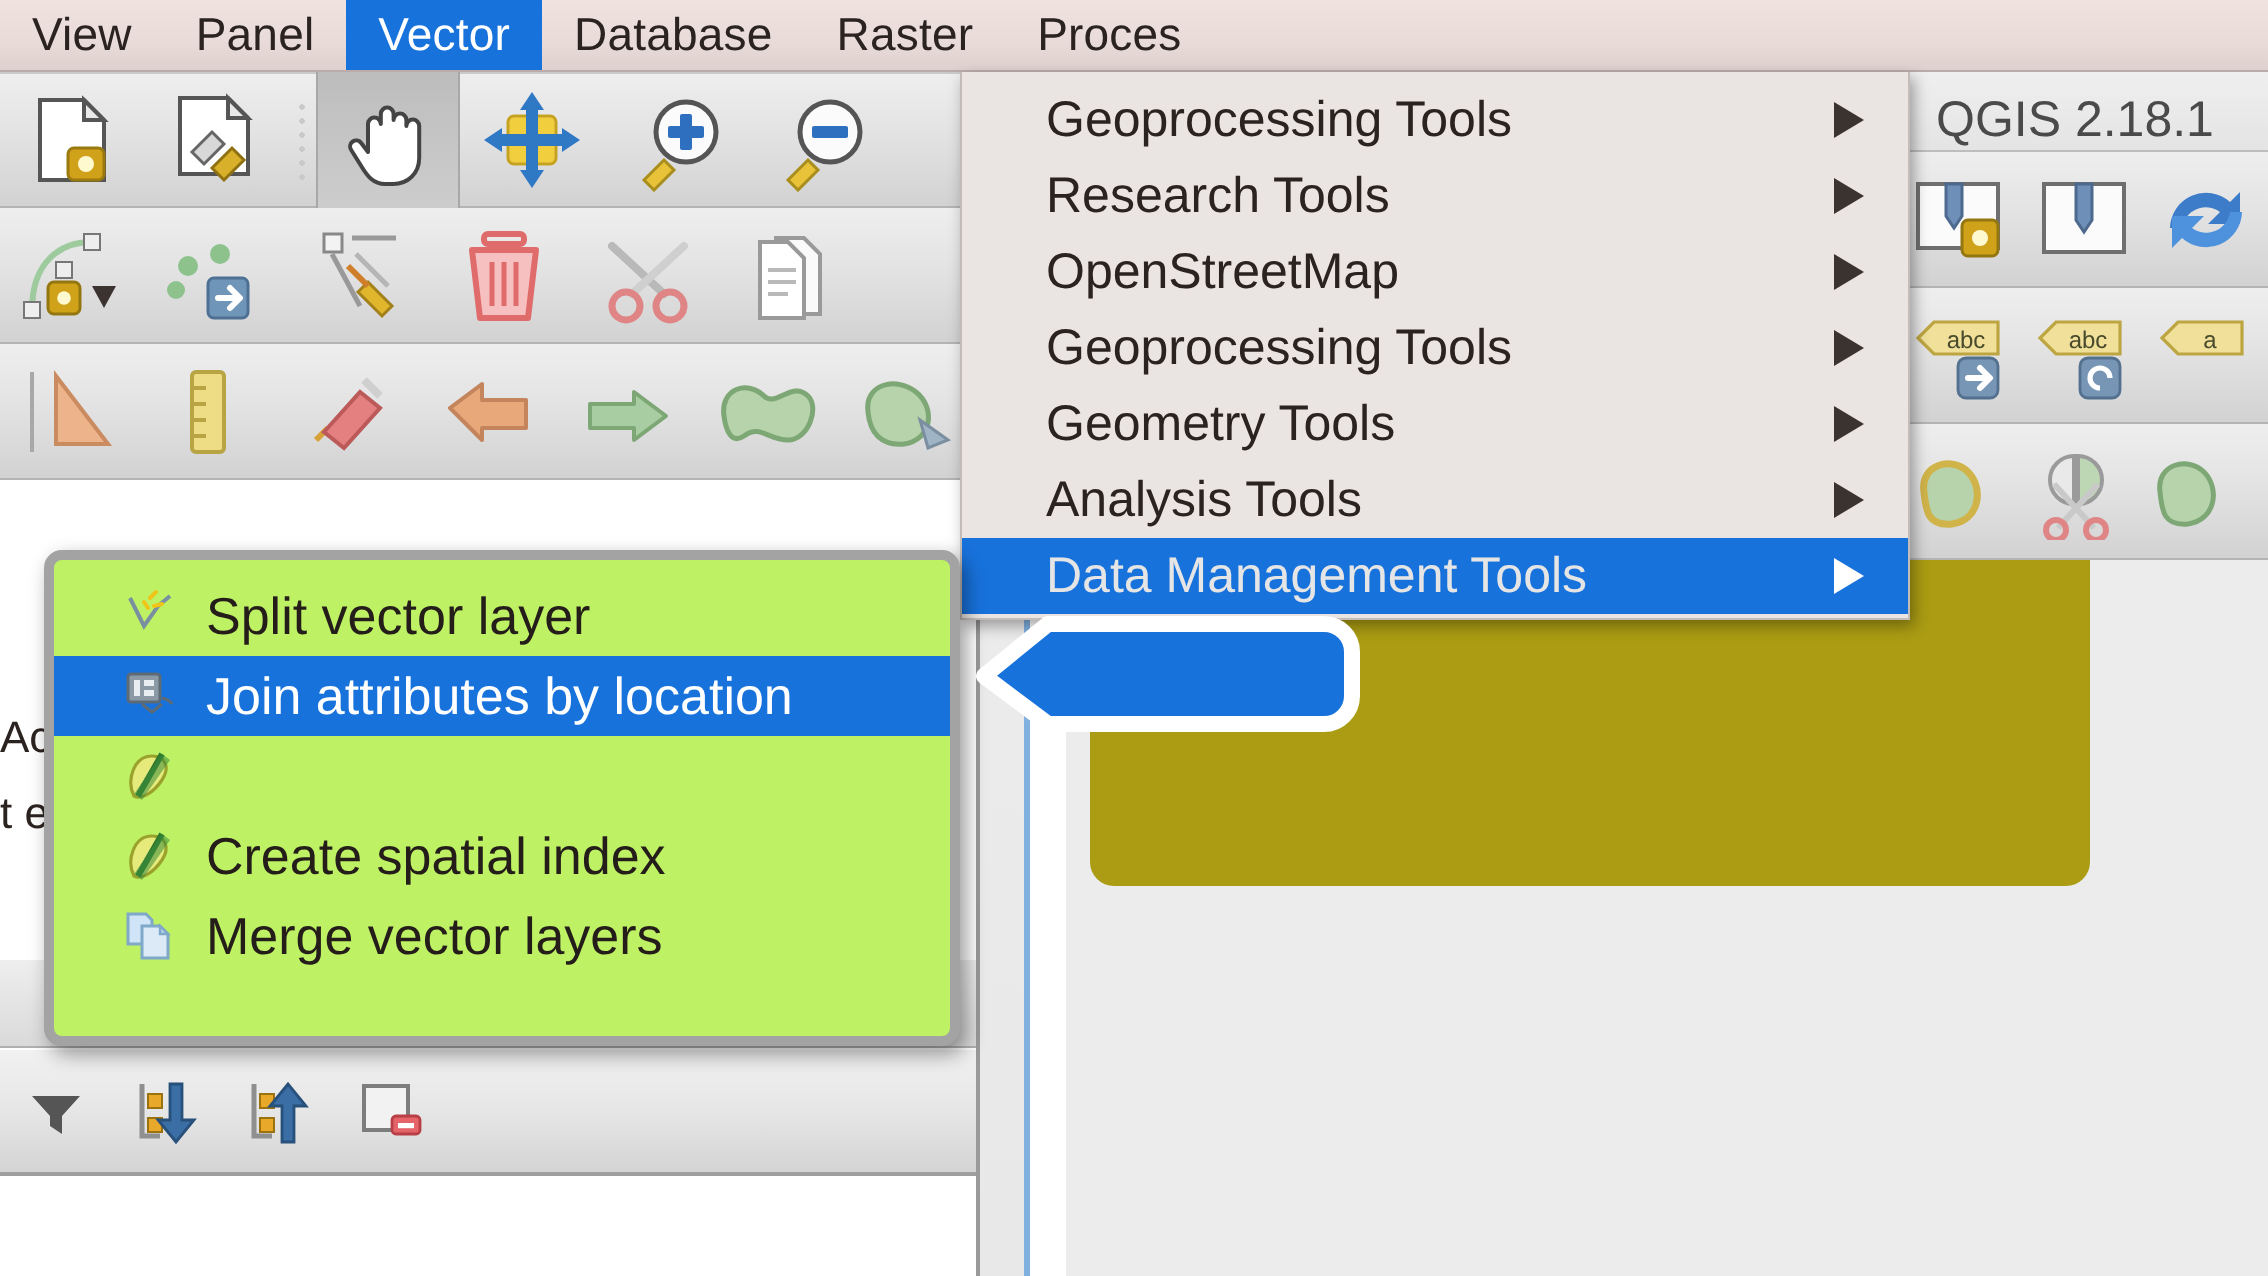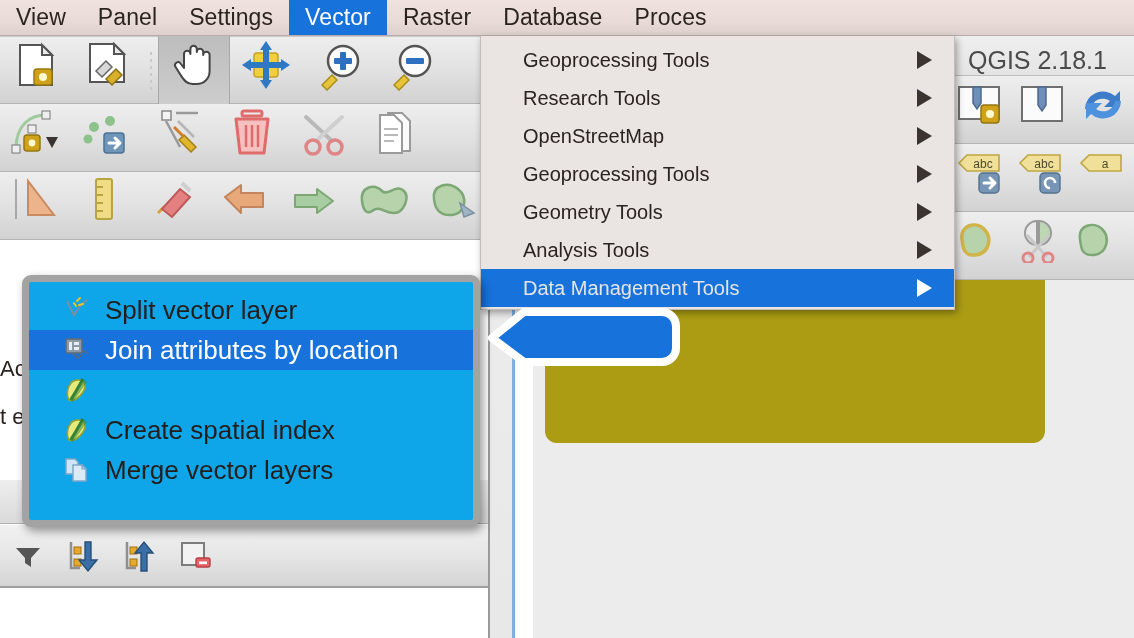--- a/index.html
+++ b/index.html
@@ -42,21 +42,21 @@
   }
   .tbrow {
     position: relative; height: 68px; width: 100%;
     background: linear-gradient(to bottom, #eeeeee 0%, #e3e3e3 45%, #d2d2d2 100%);
     border-bottom: 1px solid #b4b4b4;
     display: flex; align-items: center;
   }
   .tbrow.first { border-top: 1px solid #c9c9c9; }
   .tbtn {
     width: 72px; height: 62px;
-    display: flex; justify-content: center;
+    display: flex; align-items: center; justify-content: center;
     position: relative;
   }
   .tbtn.pressed {
     background: linear-gradient(to bottom,#bdbdbd,#cdcdcd);
     border-left: 1px solid #a8a8a8; border-right: 1px solid #a8a8a8;
     height: 68px;
   }
   .grip { width: 14px; height: 44px; display:flex; align-items:center; justify-content:center; }
   .grip i {
     display:block; width:4px; height:40px;
@@ -147,37 +147,37 @@
     background: #eae5e2;
     border: 1px solid #c3bcb8;
     border-top: none;
     box-shadow: 2px 3px 7px rgba(0,0,0,.35);
     z-index: 80;
     padding: 5px 0 2px 0;
   }
   .dd-item {
     height: 38px; display: flex; align-items: center;
     padding: 0 14px 0 42px; position: relative;
-    font-size: 20px; color: #2b2320; white-space: nowrap;
+    font-size: 25px; color: #2b2320; white-space: nowrap;
   }
   .dd-item.sel { background: #1872dc; color: #e5e5e5; }
   .dd-arrow {
     position: absolute; right: 22px; top: 50%; transform: translateY(-50%);
     width: 0; height: 0;
     border-left: 15px solid #3b3330;
     border-top: 9px solid transparent;
     border-bottom: 9px solid transparent;
   }
   .dd-item.sel .dd-arrow { border-left-color: #ffffff; }
 
   
   .submenu {
     position: absolute; left: 22px; top: 275px; width: 458px;
-    background: #0ea5e9;
-    border: 7px solid #a3a3a3;
+    background: #bef264;
+    border: 5px solid #a3a3a3;
     border-radius: 9px;
     box-shadow: 3px 4px 10px rgba(0,0,0,.4);
     z-index: 90;
     padding: 8px 0;
     overflow: hidden;
   }
   .sm-item {
     height: 40px; display: flex; align-items: center; gap: 13px;
     padding: 0 16px 0 33px;
     font-size: 26px; color: #241d1a; white-space: nowrap;
@@ -402,21 +402,21 @@
           <svg width="40" height="40" viewBox="0 0 40 40">
             <rect x="6" y="7" width="22" height="22" fill="#f2f2f2" stroke="#7d7d7d" stroke-width="2"></rect>
             <rect x="20" y="22" width="14" height="9" rx="2" fill="#e4646a" stroke="#b83f45" stroke-width="1.4"></rect>
             <rect x="23" y="25.5" width="8" height="2.6" fill="#fff"></rect>
           </svg>
         </div>
       </div>
       <div class="panel-blank"></div>
 
       <div class="left-edge-text" style="top:320px;">Ac</div>
-      <div class="left-edge-text" style="top:368px;">t e</div>
+      <div class="left-edge-text" style="top:358px;">t e</div>
     </div>
 
     <div class="center-pane">
       <div class="proj-title">t Projects</div>
       <div class="proj-box">
         <div class="proj-inner">
           <div class="proj-thumb"></div>
           <div class="proj-meta">
             <div class="pm-name">typol</div>
             <div class="pm-sub">/Users</div>
@@ -497,24 +497,23 @@
             <path d="M6 24 C4 10 20 6 28 14 C36 22 34 38 20 40 C8 41 7 34 6 24 Z" fill="#b6d3ac" stroke="#7da775" stroke-width="2.5"></path>
           </svg>
         </div>
       </div>
     </div>
   </div>
 
   <div class="menubar">
     <div class="menu-item">View</div>
     <div class="menu-item">Panel</div>
-    <div class="menu-item">Settings</div>
     <div class="menu-item active">Vector</div>
+    <div class="menu-item">Database</div>
     <div class="menu-item">Raster</div>
-    <div class="menu-item">Database</div>
     <div class="menu-item">Proces</div>
   </div>
 
   <div class="dropdown">
     <div class="dd-item">
       <span>Geoprocessing Tools</span>
       <span class="dd-arrow"></span>
     </div>
     <div class="dd-item">
       <span>Research Tools</span>

